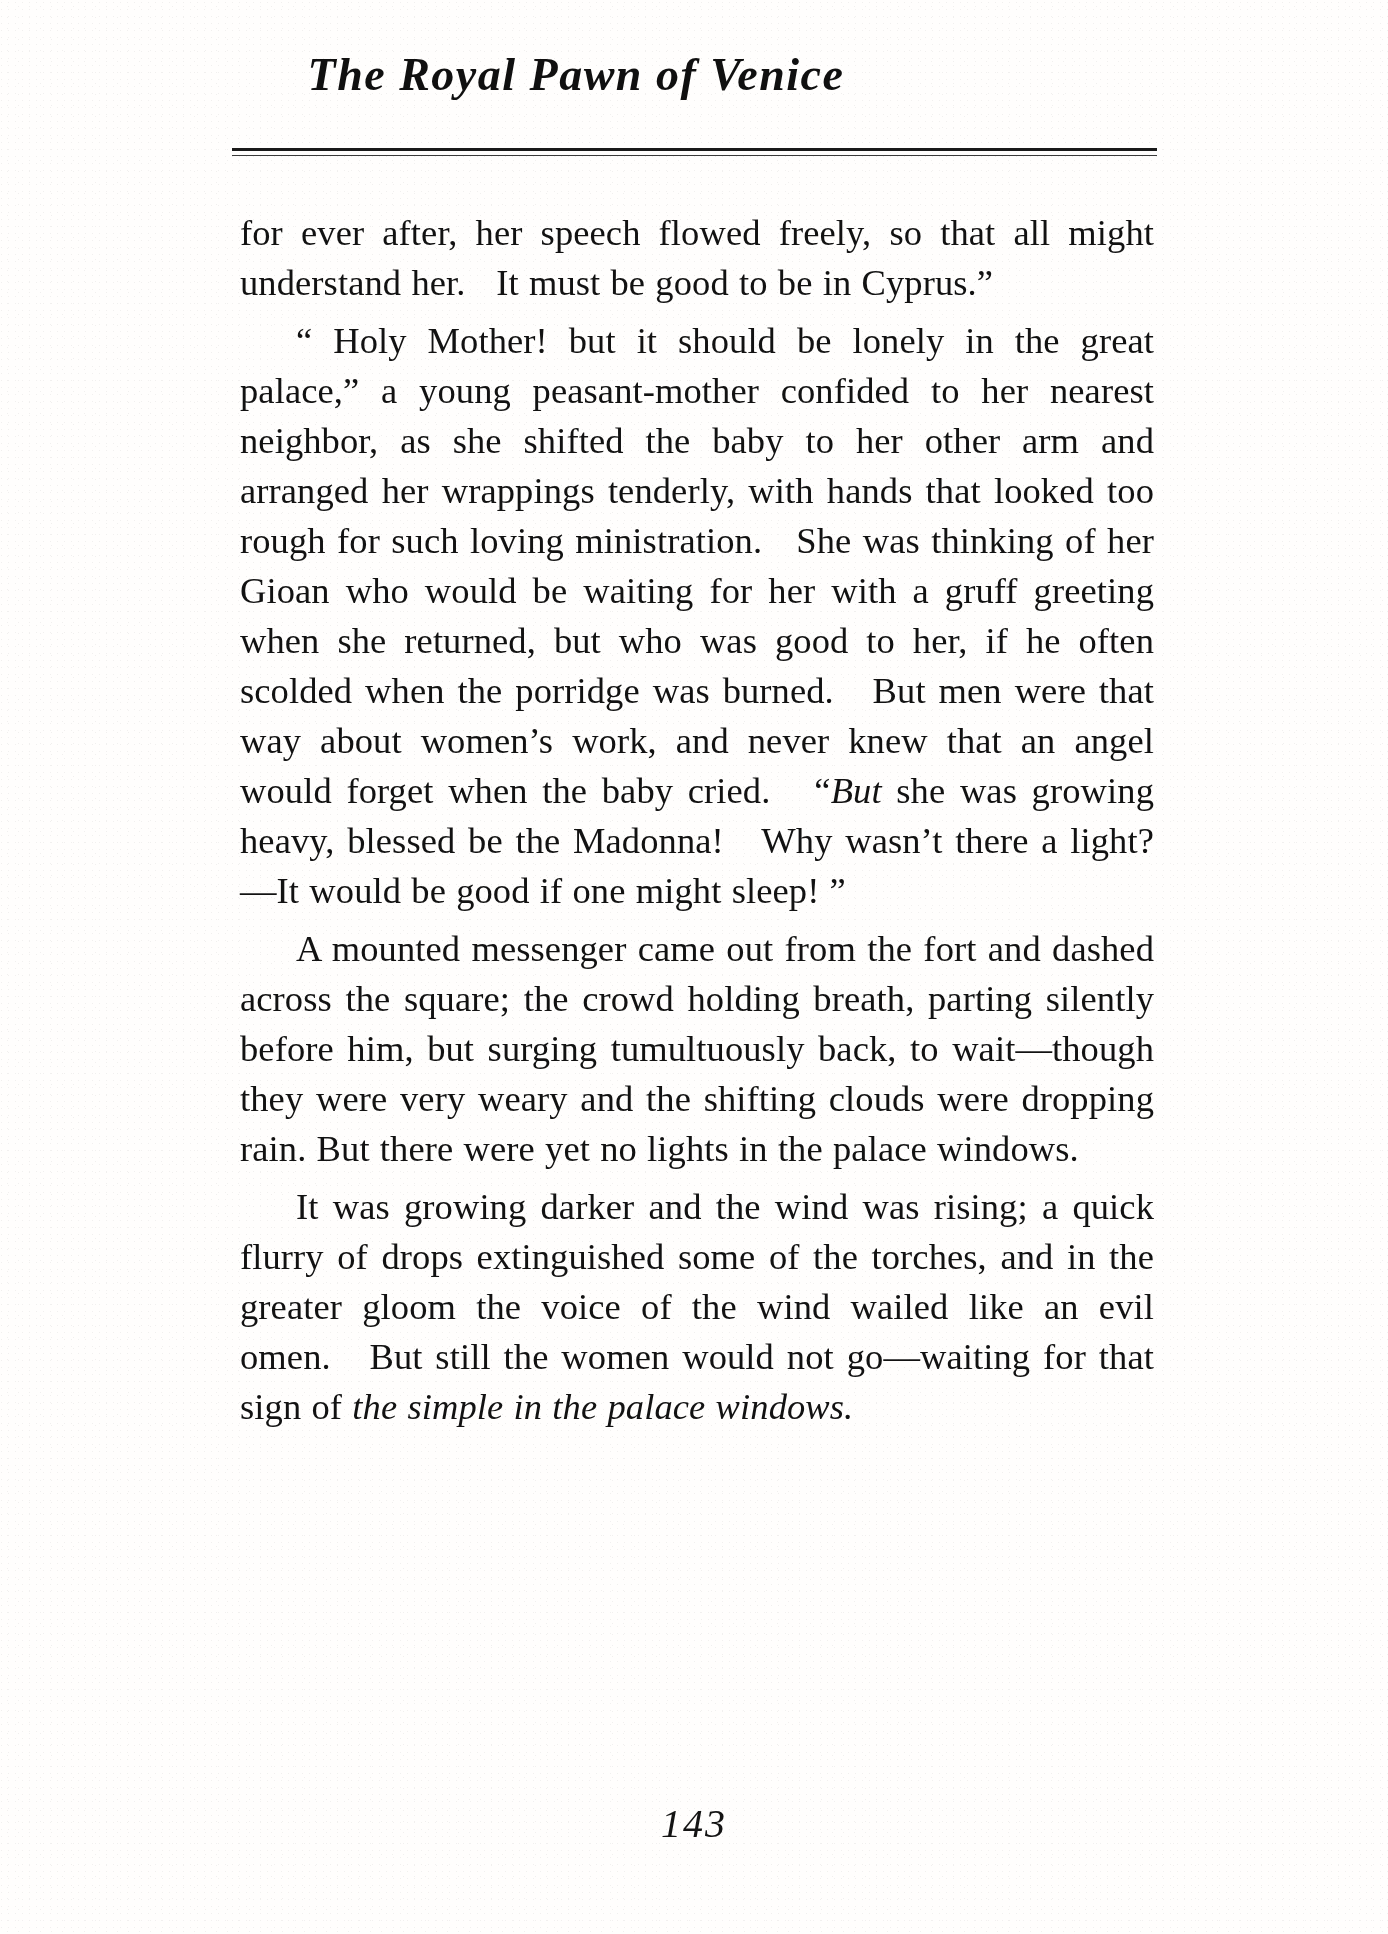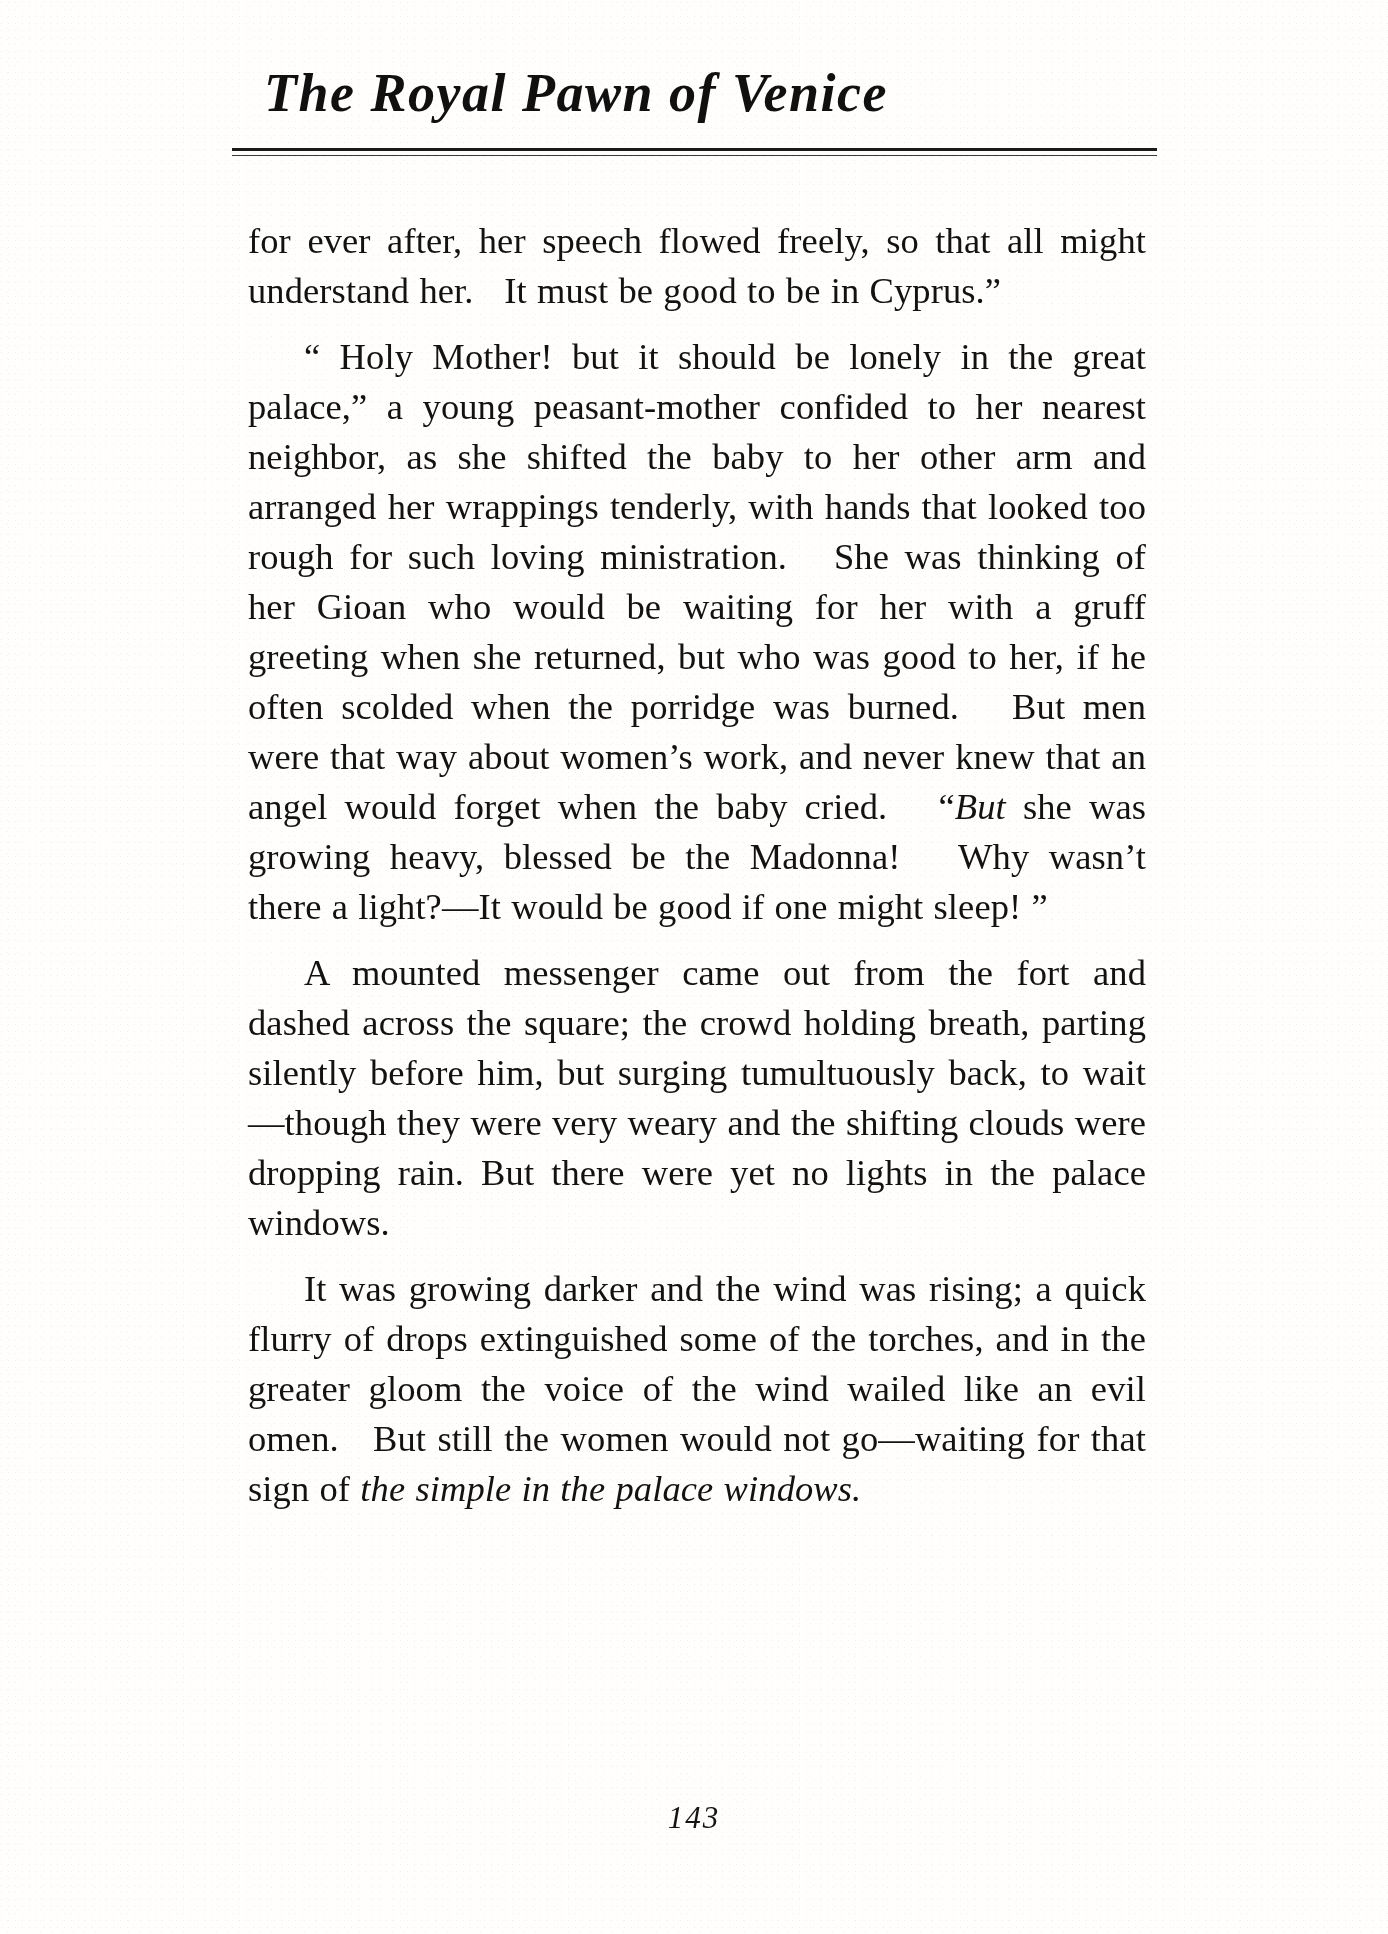--- a/index.html
+++ b/index.html
@@ -19,27 +19,27 @@
     position: absolute;
     left: 0;
     top: 0;
     width: 1388px;
     height: 1934px;
     background: #fffefd;
   }
   .running-head {
     position: absolute;
     left: 0;
-    top: 62px;
+    top: 48px;
     width: 1152px;
     text-align: center;
     font-family: "Liberation Serif", serif;
     font-style: italic;
     font-weight: 700;
-    font-size: 54px;
+    font-size: 46px;
     letter-spacing: 1.5px;
     color: #101010;
   }
   .head-rule {
     position: absolute;
     left: 232px;
     top: 148px;
     width: 925px;
     height: 0;
     border-top: 3px solid #1a1a1a;
@@ -52,21 +52,21 @@
     height: 0;
     border-top: 1px solid #3a3a3a;
   }
   .body-col {
     position: absolute;
     left: 232px;
     top: 200px;
     width: 930px;
   }
   .para {
-    margin: 16px;
+    margin: 8px;
     text-align: justify;
     text-align-last: left;
     font-size: 36.5px;
     line-height: 50px;
     letter-spacing: 0.1px;
     word-spacing: 1px;
     color: #121212;
   }
   .para.indent {
     text-indent: 56px;
@@ -74,21 +74,21 @@
   .para em {
   }
   .folio {
     position: absolute;
     left: 0;
     top: 1800px;
     width: 1388px;
     text-align: center;
     font-family: "Liberation Serif", serif;
     font-style: italic;
-    font-size: 31px;
+    font-size: 40px;
     letter-spacing: 2px;
     color: #141414;
   }
   
   .grain {
     position: absolute;
     inset: 0;
     pointer-events: none;
     opacity: 0.05;
     background:

